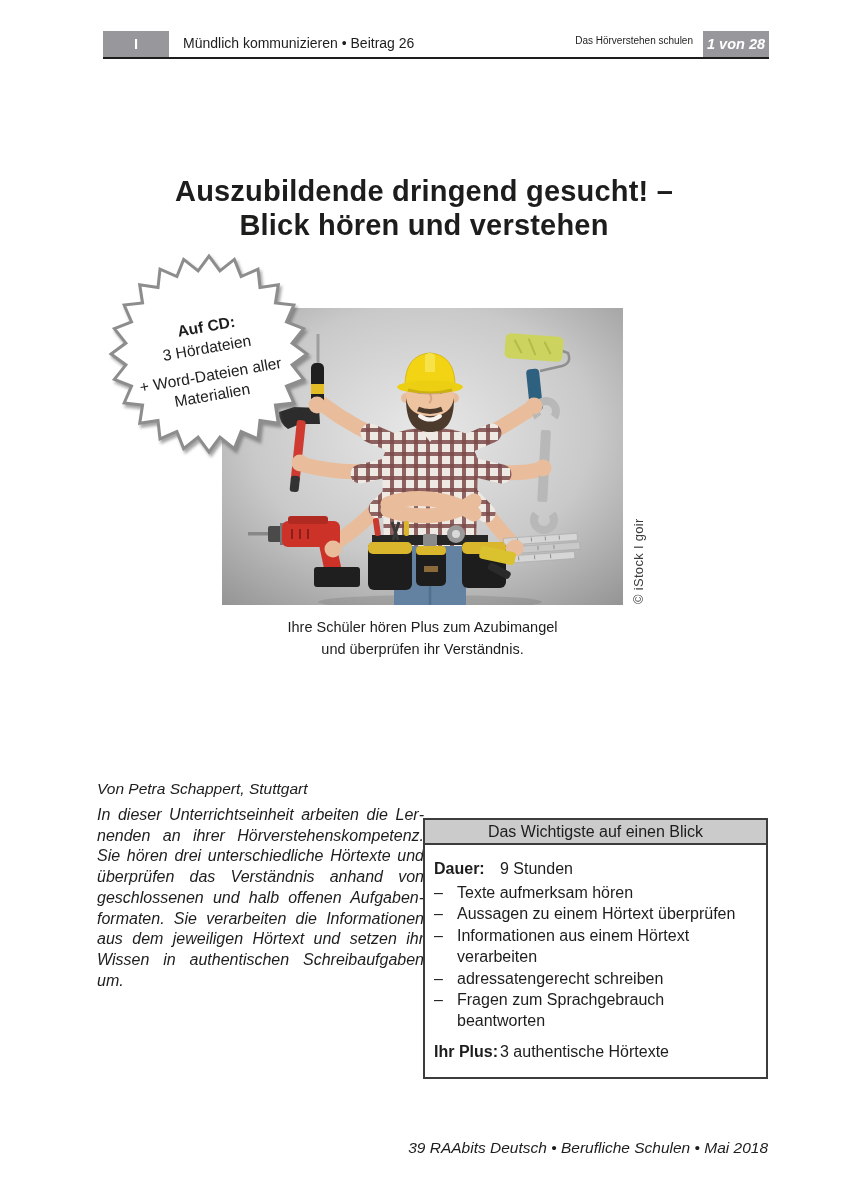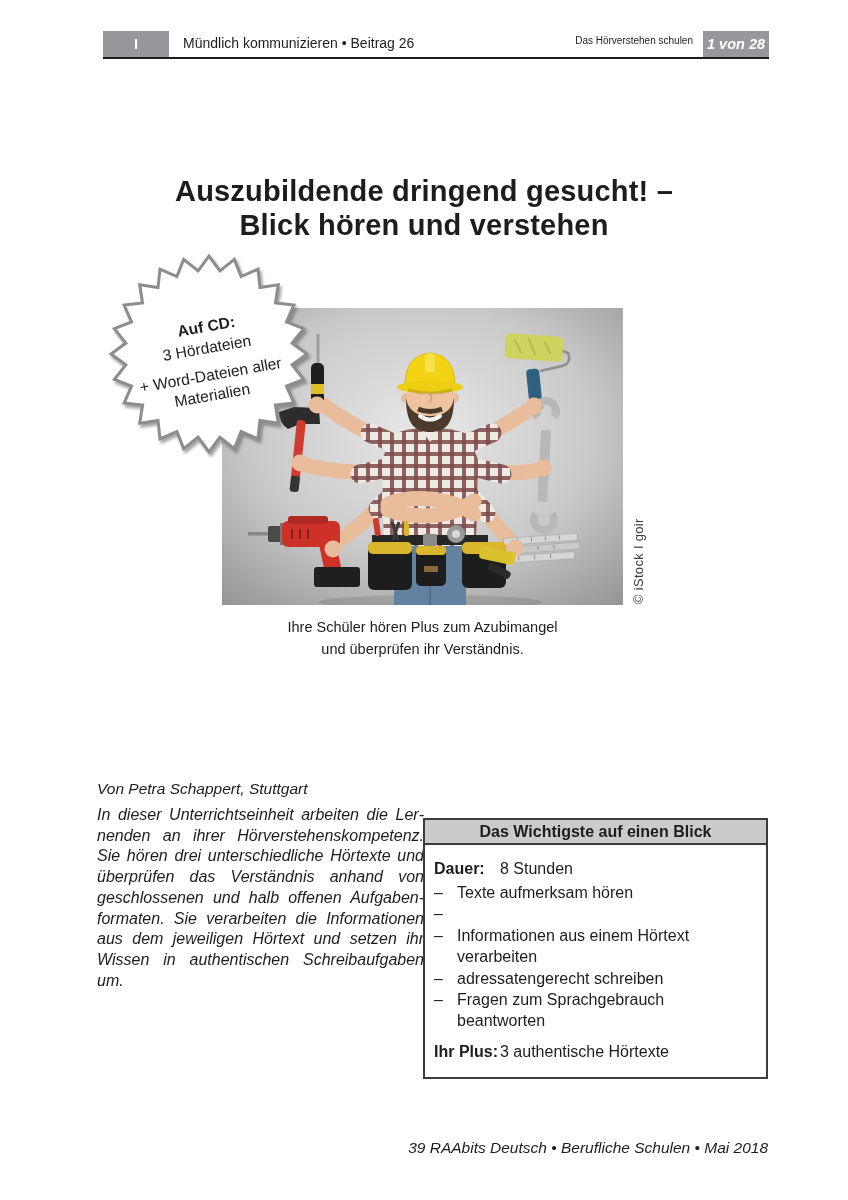--- a/index.html
+++ b/index.html
@@ -39,21 +39,21 @@
 
   
   .author{position:absolute;left:97px;top:780px;font-style:italic;font-size:15.5px;}
   .intro{position:absolute;left:97px;top:805px;width:327px;margin:0;
          font-size:16px;line-height:1.295;text-align:justify;font-style:italic;}
 
   
   .info-box{position:absolute;left:423px;top:818px;width:345px;
             border:2px solid #3c3c3c;background:#fff;box-sizing:border-box;}
   .box-title{background:#cbcbcb;border-bottom:2px solid #3c3c3c;text-align:center;
-             font-weight:bold;font-size:16px;padding:3px 4px 2px;}
+             font-weight:normal;font-size:16px;padding:3px 4px 2px;}
   .box-body{padding:9px 10px 12px 9px;font-size:16px;}
   .row-kv{margin:6px 0 4px;}
   .kv-label{display:inline-block;min-width:66px;font-weight:bold;}
   .row-head{font-weight:bold;margin:12px 0 5px;}
   .row-item{display:flex;line-height:21.4px;}
   .dash{width:23px;flex:none;}
   .row-plus{margin-top:11px;}
 
   
   .footer{position:absolute;right:80px;top:1139px;font-style:italic;font-size:15.5px;}
@@ -270,28 +270,29 @@
     <span>und überprüfen ihr Verständnis.</span>
   </div>
 
   <div class="author">Von Petra Schappert, Stuttgart</div>
   <p class="intro">In dieser Unterrichtseinheit arbeiten die Ler­nenden an ihrer Hörverstehens­kompetenz. Sie hören drei unterschiedliche Hörtexte und überprüfen das Verständnis anhand von geschlossenen und halb offenen Aufgaben­formaten. Sie verarbeiten die Informationen aus dem jeweiligen Hörtext und setzen ihr Wissen in authentischen Schreibaufgaben um.</p>
 
   <div class="info-box">
     <div class="box-title">Das Wichtigste auf einen Blick</div>
     <div class="box-body">
       <div class="row-kv">
-        <span class="kv-label">Dauer:</span><span>8 Stunden</span>
+        <span class="kv-label">Dauer:</span><span>9 Stunden</span>
       </div>
       <div class="row-item">
         <span class="dash">–</span>
         <span>Texte aufmerksam hören</span>
       </div>
       <div class="row-item">
         <span class="dash">–</span>
+        <span>Aussagen zu einem Hörtext überprüfen</span>
       </div>
       <div class="row-item">
         <span class="dash">–</span>
         <span>Informationen aus einem Hörtext verarbeiten</span>
       </div>
       <div class="row-item">
         <span class="dash">–</span>
         <span>adressatengerecht schreiben</span>
       </div>
       <div class="row-item">

